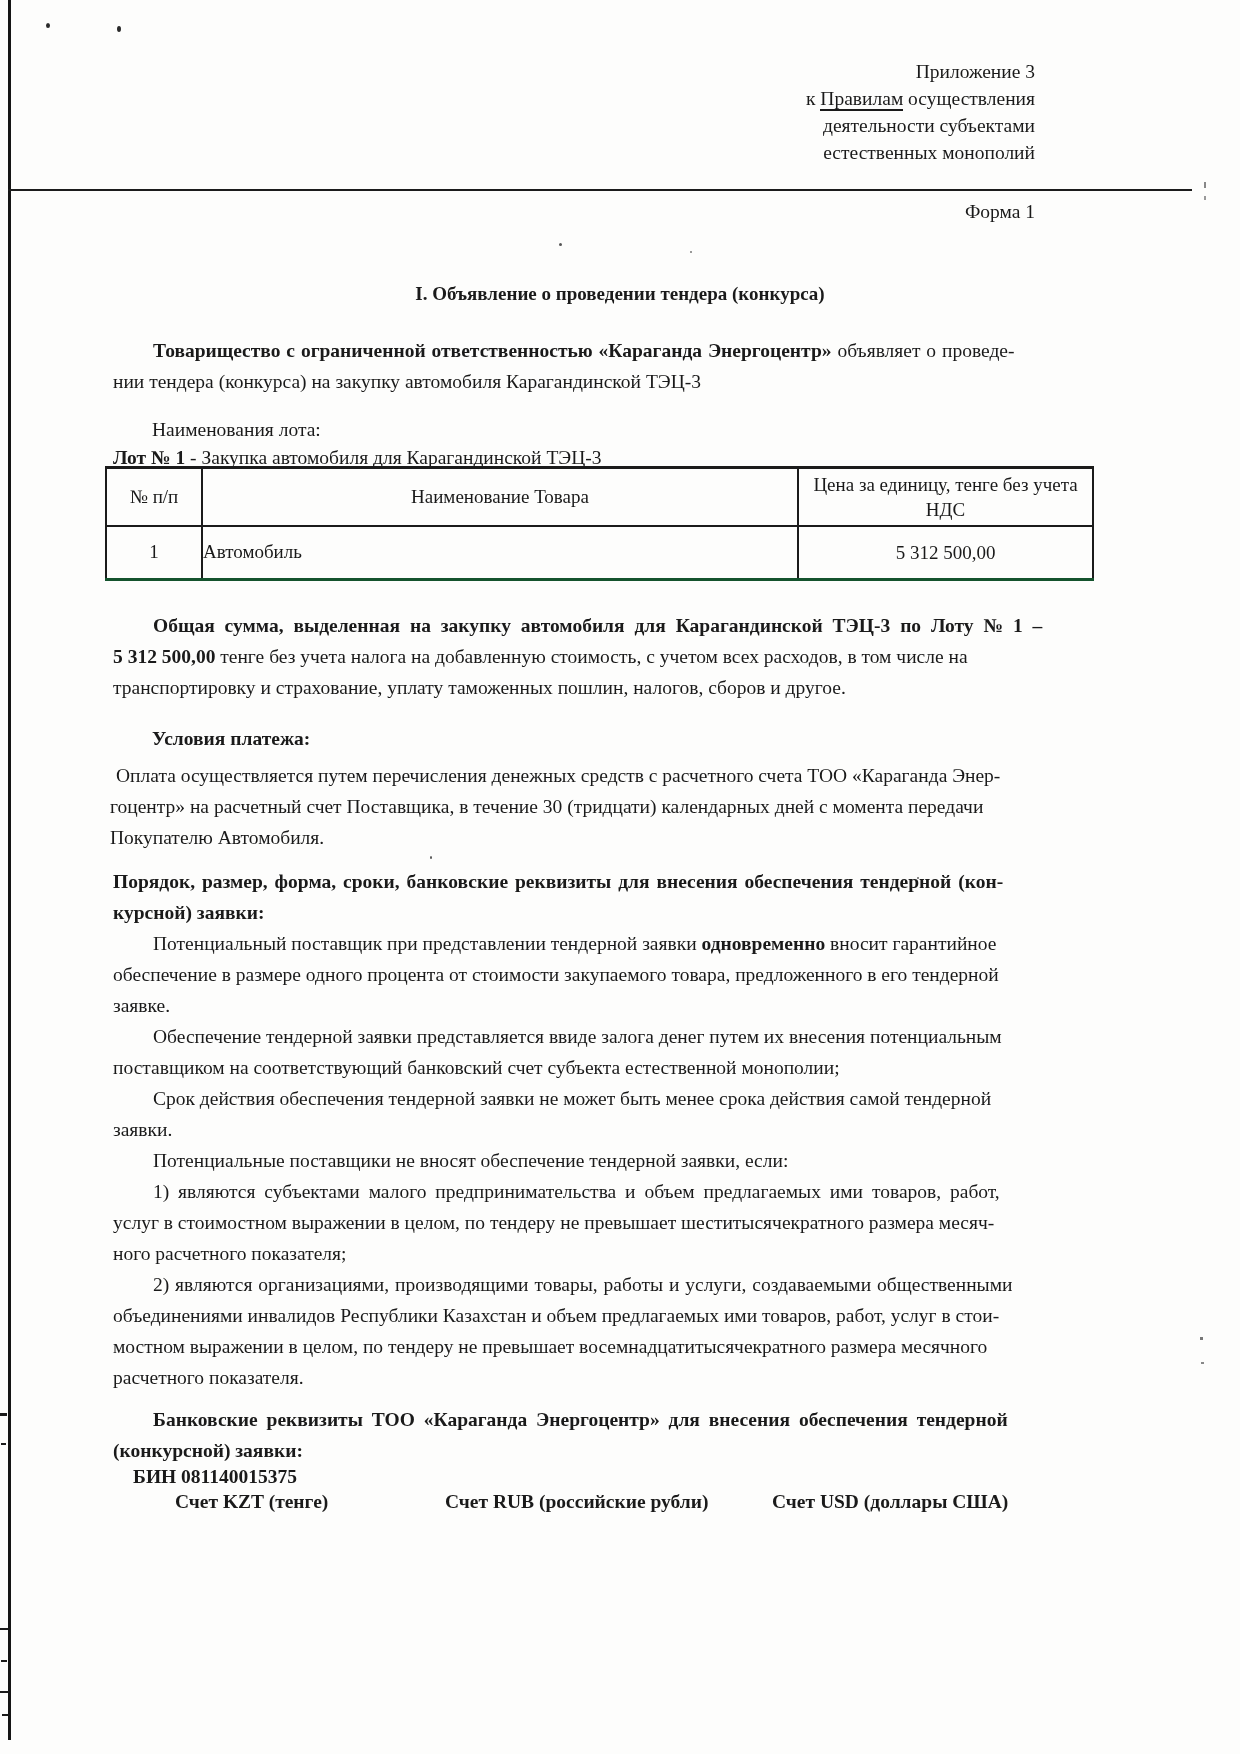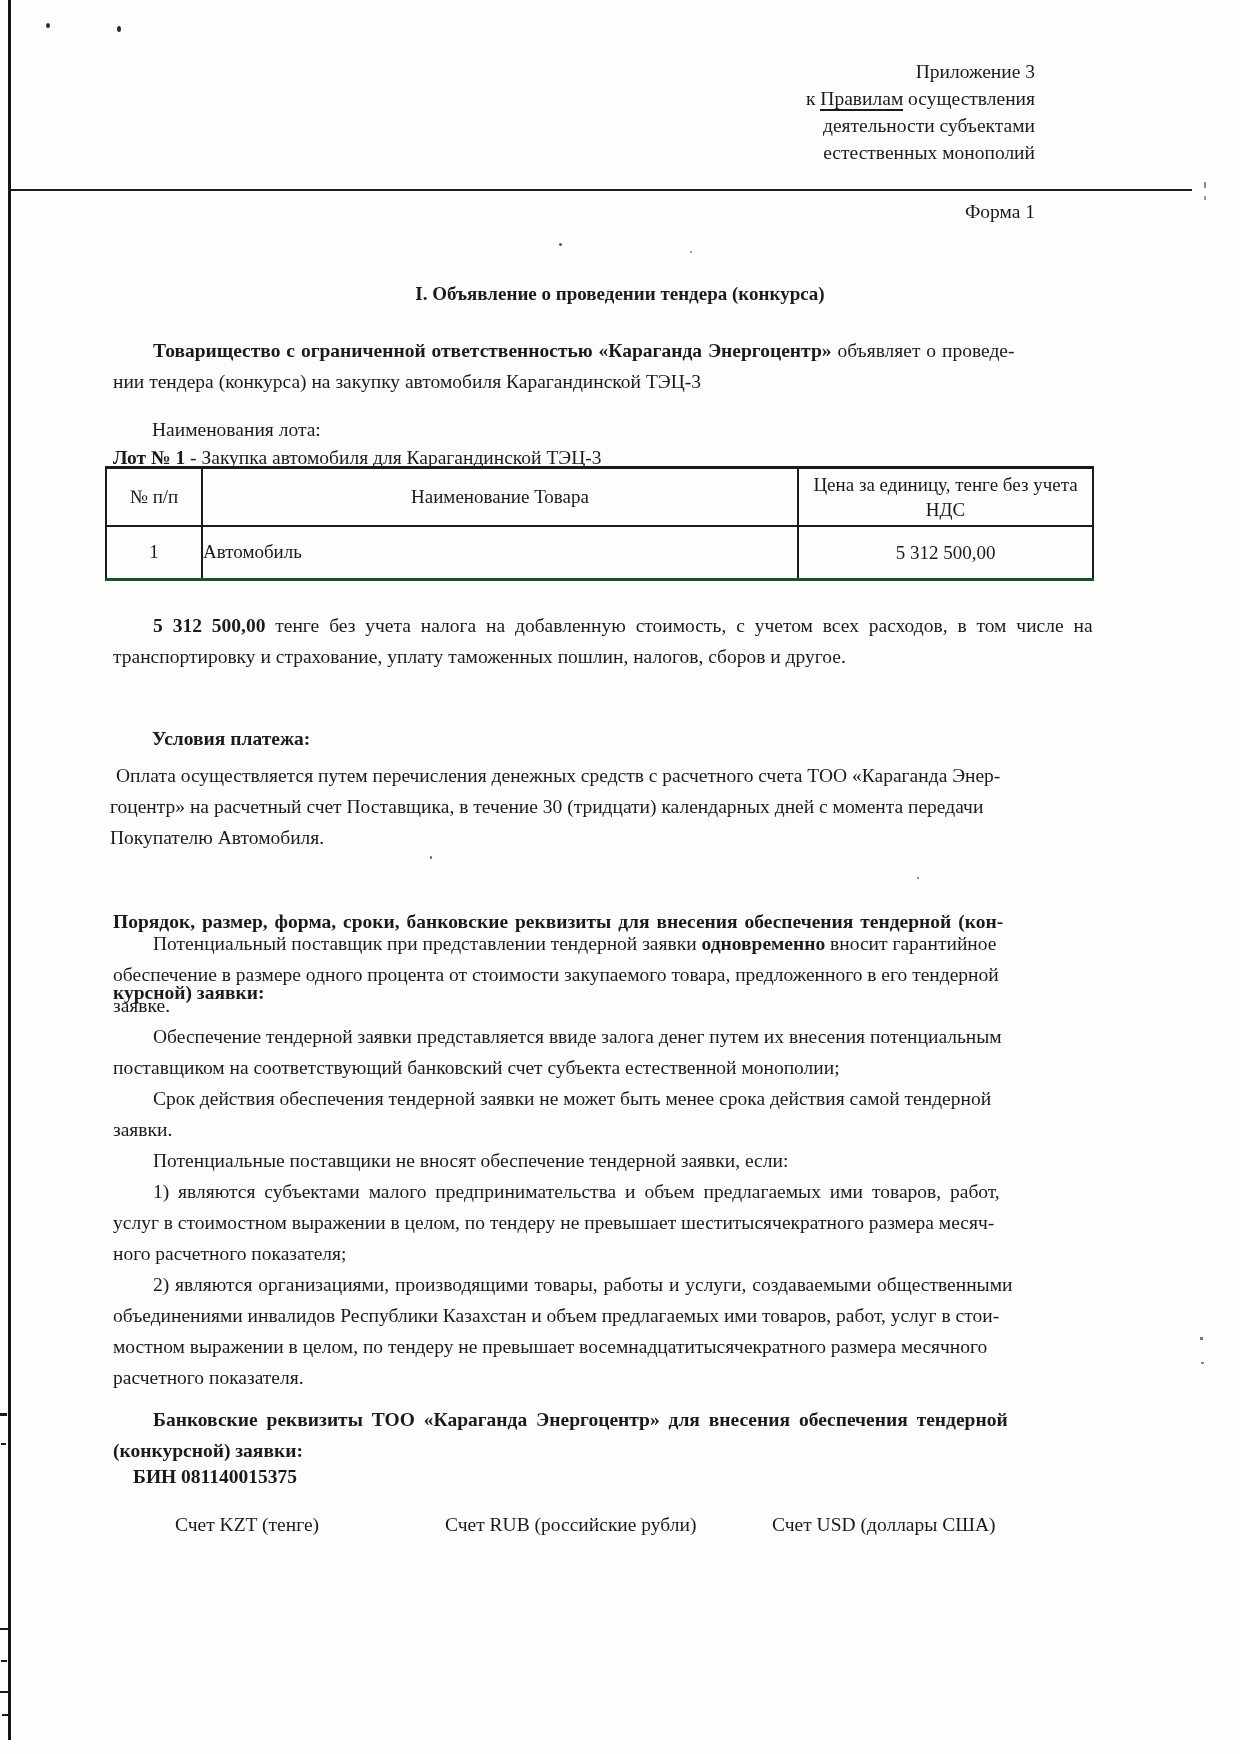--- a/index.html
+++ b/index.html
@@ -82,21 +82,21 @@
   .goods-table { border-top: 3px solid #1b1b1b; border-bottom: 3px solid #14532d; }
 
   .total { top: 610px; left: 113px; width: 1060px; }
   .total .line:first-child { padding-left: 40px; word-spacing: 5px; }
 
   .payment-heading { top: 728px; left: 152px; font-weight: bold; white-space: nowrap; }
   .payment { top: 760px; left: 110px; width: 1060px; }
   .payment .line:first-child { padding-left: 6px; }
 
   .security-heading { top: 866px; left: 113px; font-weight: bold; width: 1060px; }
-  .security-heading .line { word-spacing: 2px; margin-top: 40px; }
+  .security-heading .line { word-spacing: 2px; }
   .security-heading .line + .line { word-spacing: 0; }
 
   .sec-p1 { top: 928px; left: 113px; width: 1060px; }
   .sec-p2 { top: 1021px; left: 113px; width: 1060px; }
   .sec-p3 { top: 1083px; left: 113px; width: 1060px; }
   .sec-p4 { top: 1145px; left: 113px; width: 1060px; }
   .sec-p1 .line:first-child,
   .sec-p2 .line:first-child,
   .sec-p3 .line:first-child,
   .sec-p4 .line:first-child { padding-left: 40px; }
@@ -104,21 +104,21 @@
   .item1 { top: 1176px; left: 113px; width: 1060px; }
   .item1 .line:first-child { padding-left: 40px; word-spacing: 4px; }
   .item2 { top: 1269px; left: 113px; width: 1060px; }
   .item2 .line:first-child { padding-left: 40px; word-spacing: 1px; }
 
   .bank-heading { top: 1404px; left: 113px; width: 1060px; font-weight: bold; }
   .bank-heading .line:first-child { padding-left: 40px; word-spacing: 4px; }
   .bin { top: 1466px; left: 133px; font-weight: bold; white-space: nowrap; }
 
   .accounts { top: 1491px; left: 0; width: 1240px; height: 28px; }
-  .accounts span { position: absolute; font-weight: normal; white-space: nowrap; margin-top: 23px; }
+  .accounts span { position: absolute; font-weight: bold; white-space: nowrap; }
   .acc-kzt { left: 175px; }
   .acc-rub { left: 445px; }
   .acc-usd { left: 772px; }
 </style>
 </head>
 <body>
 
 <div class="page">
 
   <div class="scan-edge"></div>
@@ -172,20 +172,21 @@
     <tbody>
       <tr>
         <td class="c-num">1</td>
         <td class="c-name">Автомобиль</td>
         <td class="c-price">5 312 500,00</td>
       </tr>
     </tbody>
   </table>
 
   <div class="abs total">
+    <div class="line b">Общая сумма, выделенная на закупку автомобиля для Карагандинской ТЭЦ-3 по Лоту № 1 –</div>
     <div class="line"><span class="b">5 312 500,00</span><span> тенге без учета налога на добавленную стоимость, с учетом всех расходов, в том числе на</span></div>
     <div class="line">транспортировку и страхование, уплату таможенных пошлин, налогов, сборов и другое.</div>
   </div>
 
   <div class="abs payment-heading">Условия платежа:</div>
   <div class="abs payment">
     <div class="line">Оплата осуществляется путем перечисления денежных средств с расчетного счета ТОО «Караганда Энер-</div>
     <div class="line">гоцентр» на расчетный счет Поставщика, в течение 30 (тридцати) календарных дней с момента передачи</div>
     <div class="line">Покупателю Автомобиля.</div>
   </div>

